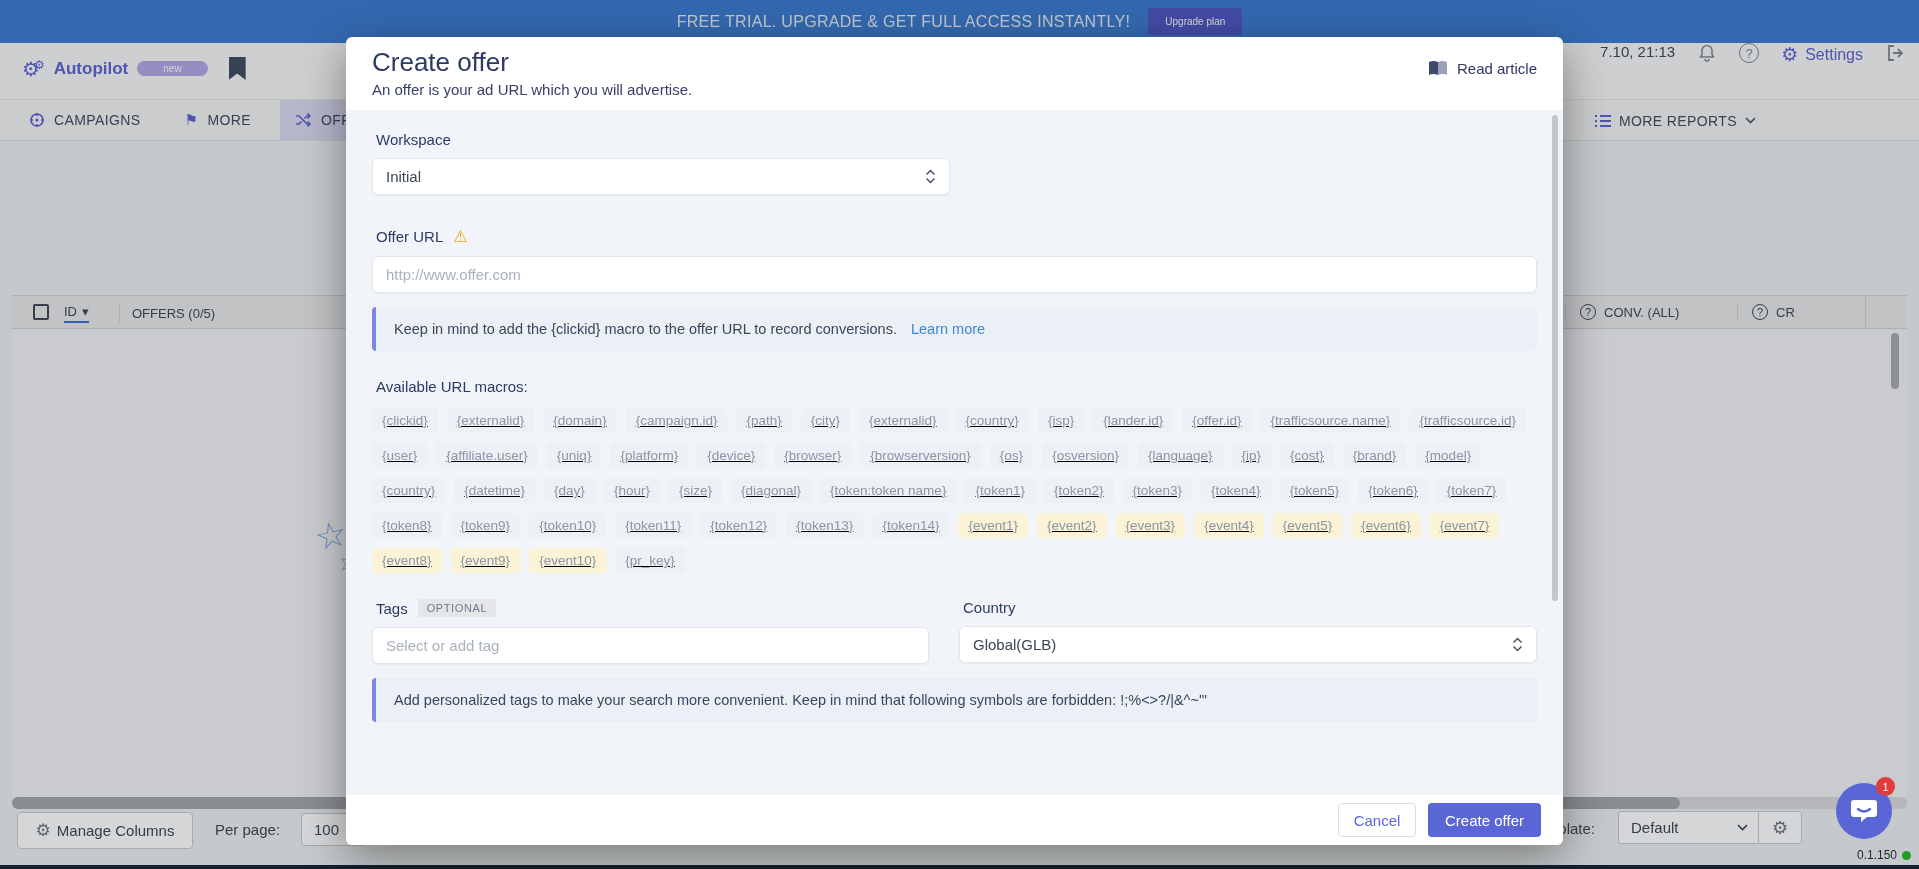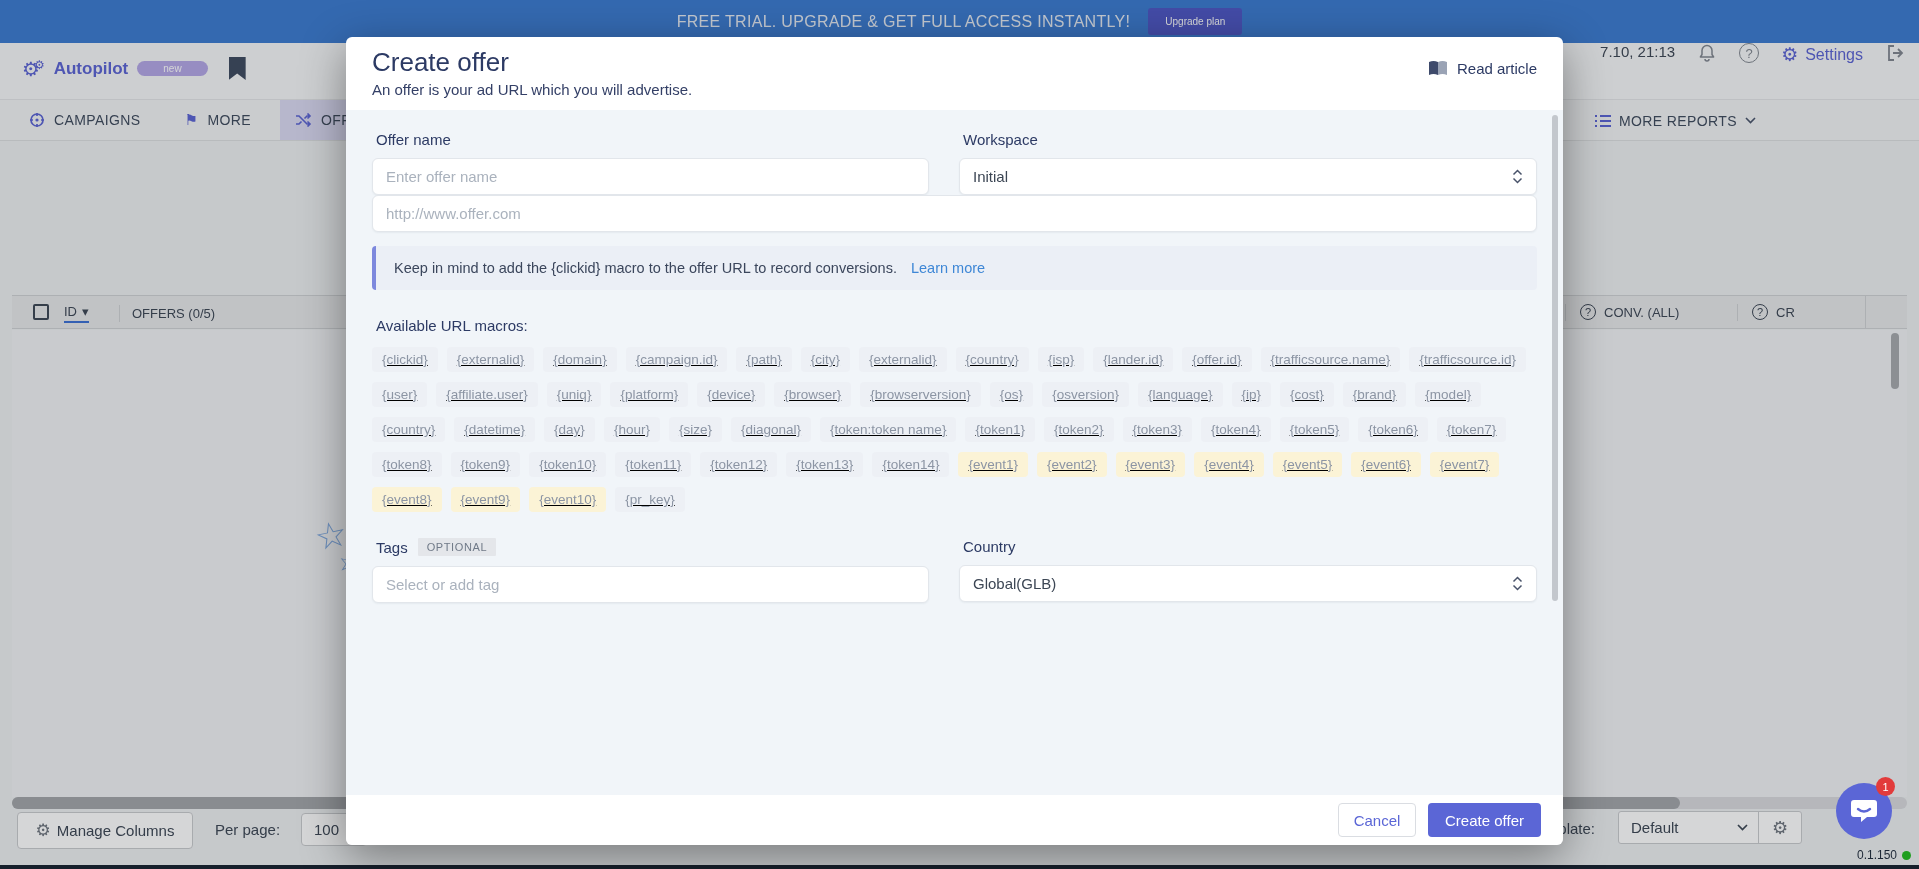--- a/index.html
+++ b/index.html
@@ -337,35 +337,35 @@
       <svg width="20" height="17" viewBox="0 0 20 17">
           <path d="M1 2 q4.5-2 9 0 v13 q-4.5-2-9 0 z" fill="#3e4a6b"></path>
           <path d="M19 2 q-4.5-2-9 0 v13 q4.5-2 9 0 z" fill="#9aa3b5"></path>
         </svg>
       <span>Read article</span>
     </div>
   </div>
 
   <div class="m-body">
     <div class="field-row">
-      <div class="col-l">
-        <div class="flabel">Offer name</div>
-        <input class="tinput" placeholder="Enter offer name" style="">
-      </div>
       <div class="col-r">
         <div class="flabel">Workspace</div>
         <div class="tselect">
           <span>Initial</span>
           <svg width="11" height="15" viewBox="0 0 11 15">
               <path d="M1.5 5.5 L5.5 1.5 L9.5 5.5 M1.5 9.5 L5.5 13.5 L9.5 9.5" fill="none" stroke="#49536a" stroke-width="1.5"></path>
             </svg>
         </div>
       </div>
     </div>
 
+    <div class="flabel" style="margin-top:32px;">
+      <span>Offer URL</span>
+      <span class="warn">⚠</span>
+    </div>
     <input class="tinput" placeholder="http://www.offer.com" style="">
 
     <div class="infobox">
       <span>Keep in mind to add the {clickid} macro to the offer URL to record conversions.</span>
       <a>Learn more</a>
     </div>
 
     <div class="macros-label">Available URL macros:</div>
     <div class="chips">
 
@@ -442,20 +442,23 @@
         <div class="flabel">Country</div>
         <div class="tselect">
           <span>Global(GLB)</span>
           <svg width="11" height="15" viewBox="0 0 11 15">
               <path d="M1.5 5.5 L5.5 1.5 L9.5 5.5 M1.5 9.5 L5.5 13.5 L9.5 9.5" fill="none" stroke="#49536a" stroke-width="1.5"></path>
             </svg>
         </div>
       </div>
     </div>
 
+    <div class="infobox">
+      <span>Add personalized tags to make your search more convenient. Keep in mind that following symbols are forbidden: !;%&lt;&gt;?/|&amp;^~'"</span>
+    </div>
   </div>
 
   <div class="m-footer">
     <button class="btn btn-cancel">Cancel</button>
     <button class="btn btn-create">Create offer</button>
   </div>
 
   <span class="m-scroll"></span>
 </div>
 

